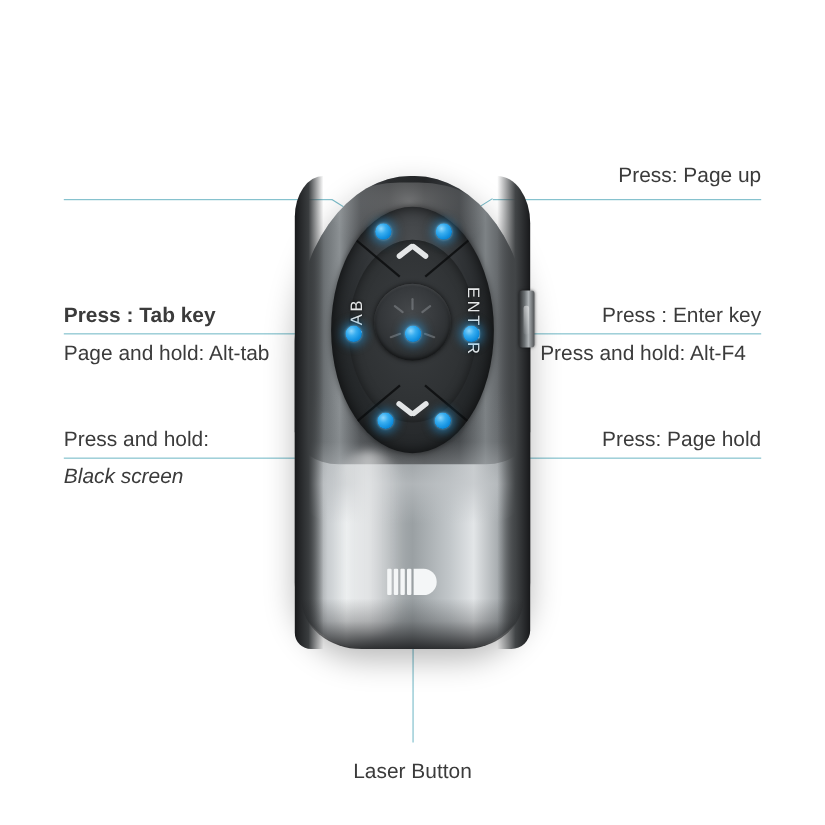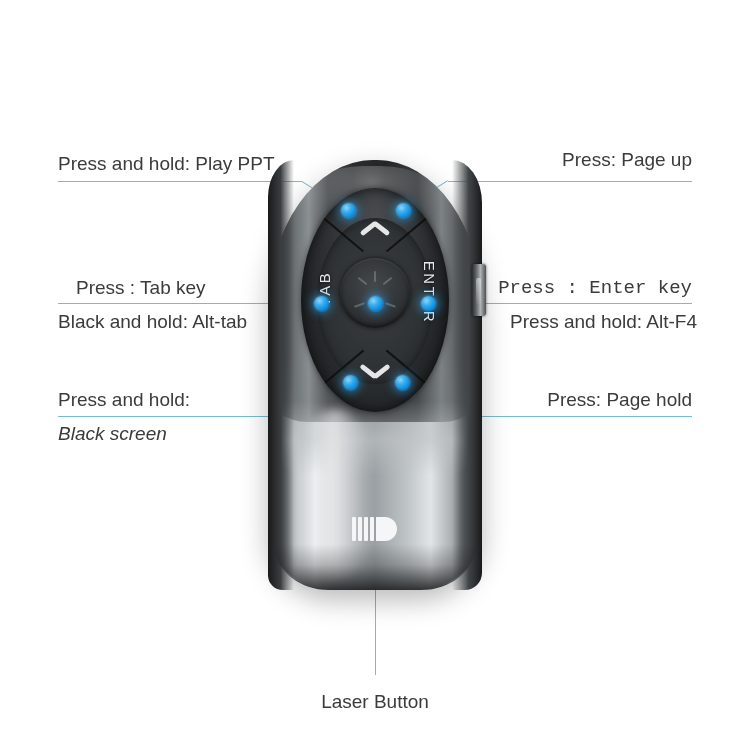--- a/index.html
+++ b/index.html
@@ -368,29 +368,28 @@
   </div>
 
   <div class="dot" style="left:341px; top:203px;"></div>
   <div class="dot" style="left:396px; top:203px;"></div>
   <div class="dot" style="left:314px; top:296px;"></div>
   <div class="dot" style="left:421px; top:296px;"></div>
   <div class="dot" style="left:368px; top:296px;"></div>
   <div class="dot" style="left:343px; top:375px;"></div>
   <div class="dot" style="left:395px; top:375px;"></div>
 
-  <div class="label left" style="left:58px;  top:150px;">Press and hold: Play PPT</div>
 
   <div class="label right" style="right:58px; top:146px;">Press: Page up</div>
 
-  <div class="label left" style="left:76px;  top:274px;">Press : Tab key</div>
-  <div class="label left" style="left:58px;  top:308px;">Black and hold: Alt-tab</div>
-
-  <div class="label right" style="right:58px; top:274px;font-family:Liberation Mono, monospace;">Press : Enter key</div>
-  <div class="label right" style="right:53px; top:308px;">Press and hold: Alt-F4</div>
+  <div class="label left" style="left:58px;  top:274px;font-weight:bold;">Press : Tab key</div>
+  <div class="label left" style="left:58px;  top:308px;">Page and hold: Alt-tab</div>
+
+  <div class="label right" style="right:58px; top:274px;">Press : Enter key</div>
+  <div class="label right" style="right:72px; top:308px;">Press and hold: Alt-F4</div>
 
   <div class="label left" style="left:58px;  top:386px;text-align:right;">Press and hold:</div>
   <div class="label left" style="left:58px;  top:420px;font-style:italic;">Black screen</div>
 
   <div class="label right" style="right:58px; top:386px;">Press: Page hold</div>
 
   <div class="label center" style="left:0; right:0; top:688px;">Laser Button</div>
 
 </div>
 

